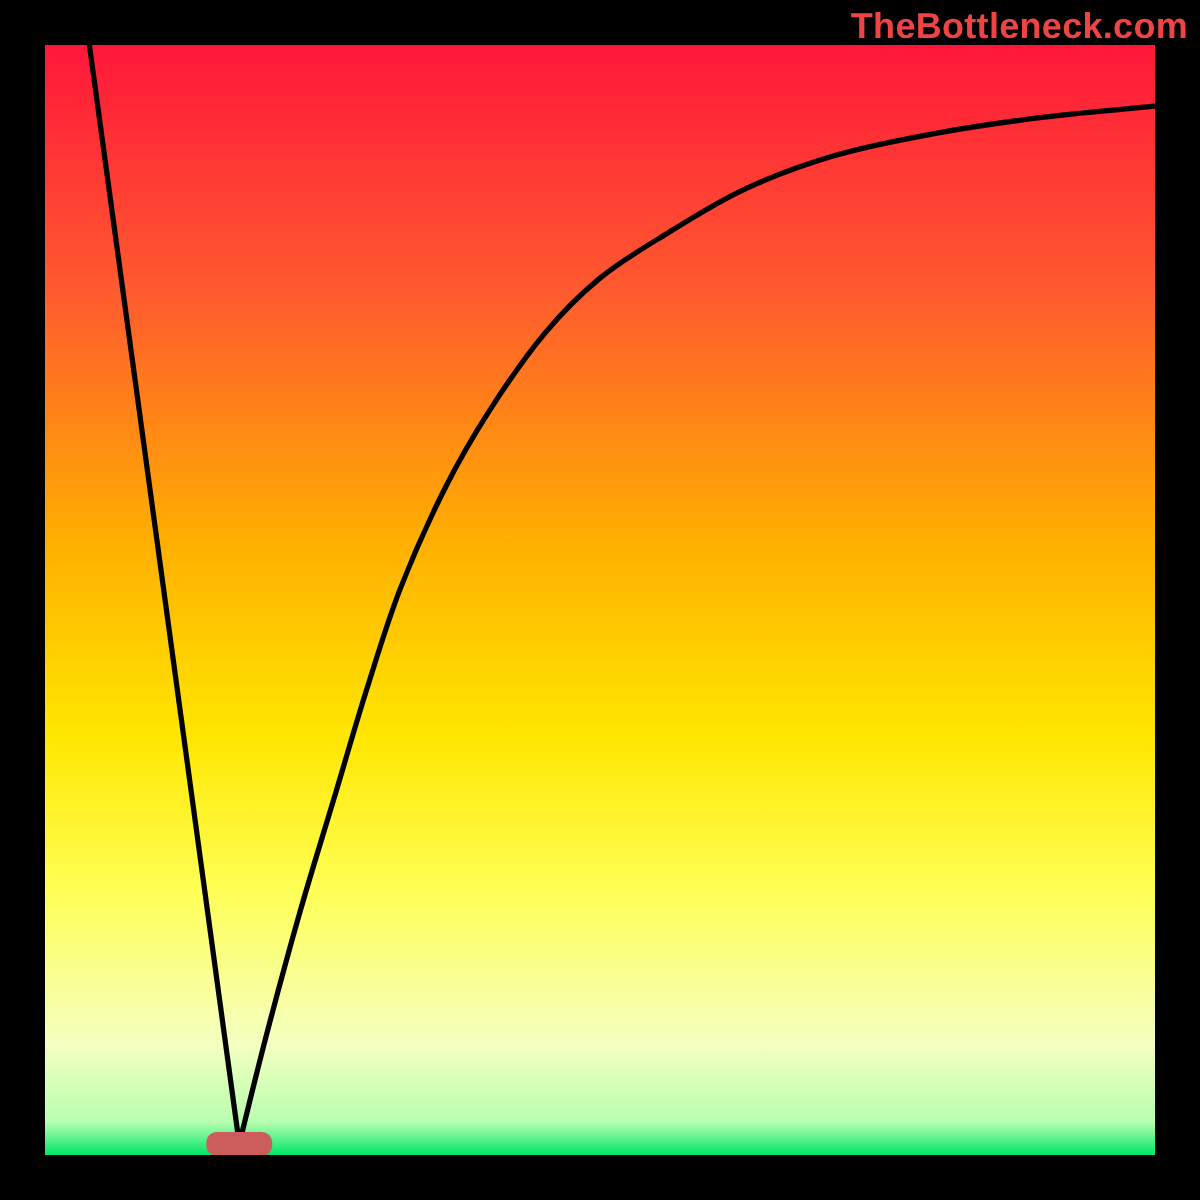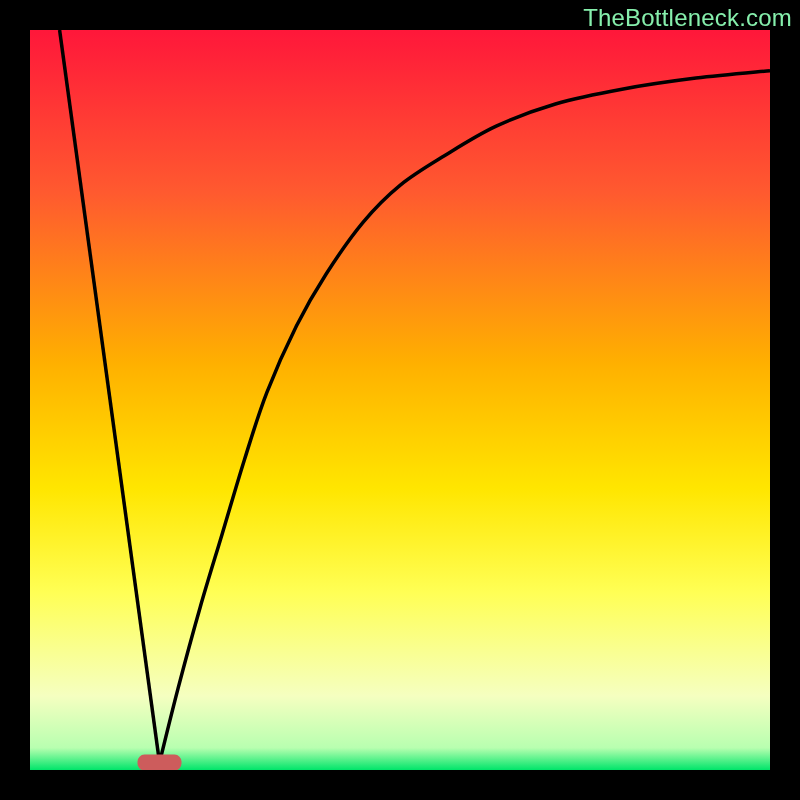--- a/index.html
+++ b/index.html
@@ -23,22 +23,22 @@
     top: 30px;
     width: 740px;
     height: 740px;
     overflow: hidden;
   }
   .watermark {
     position: absolute;
     top: 4px;
     right: 8px;
     font-size: 24px;
-    font-weight: 400;
-    color: #86efac;
+    font-weight: 700;
+    color: #ef4444;
     letter-spacing: 0.2px;
     user-select: none;
   }
   .curve-line {
     fill: none;
     stroke: #000;
     stroke-width: 3.5;
     stroke-linecap: butt;
     stroke-linejoin: round;
   }

